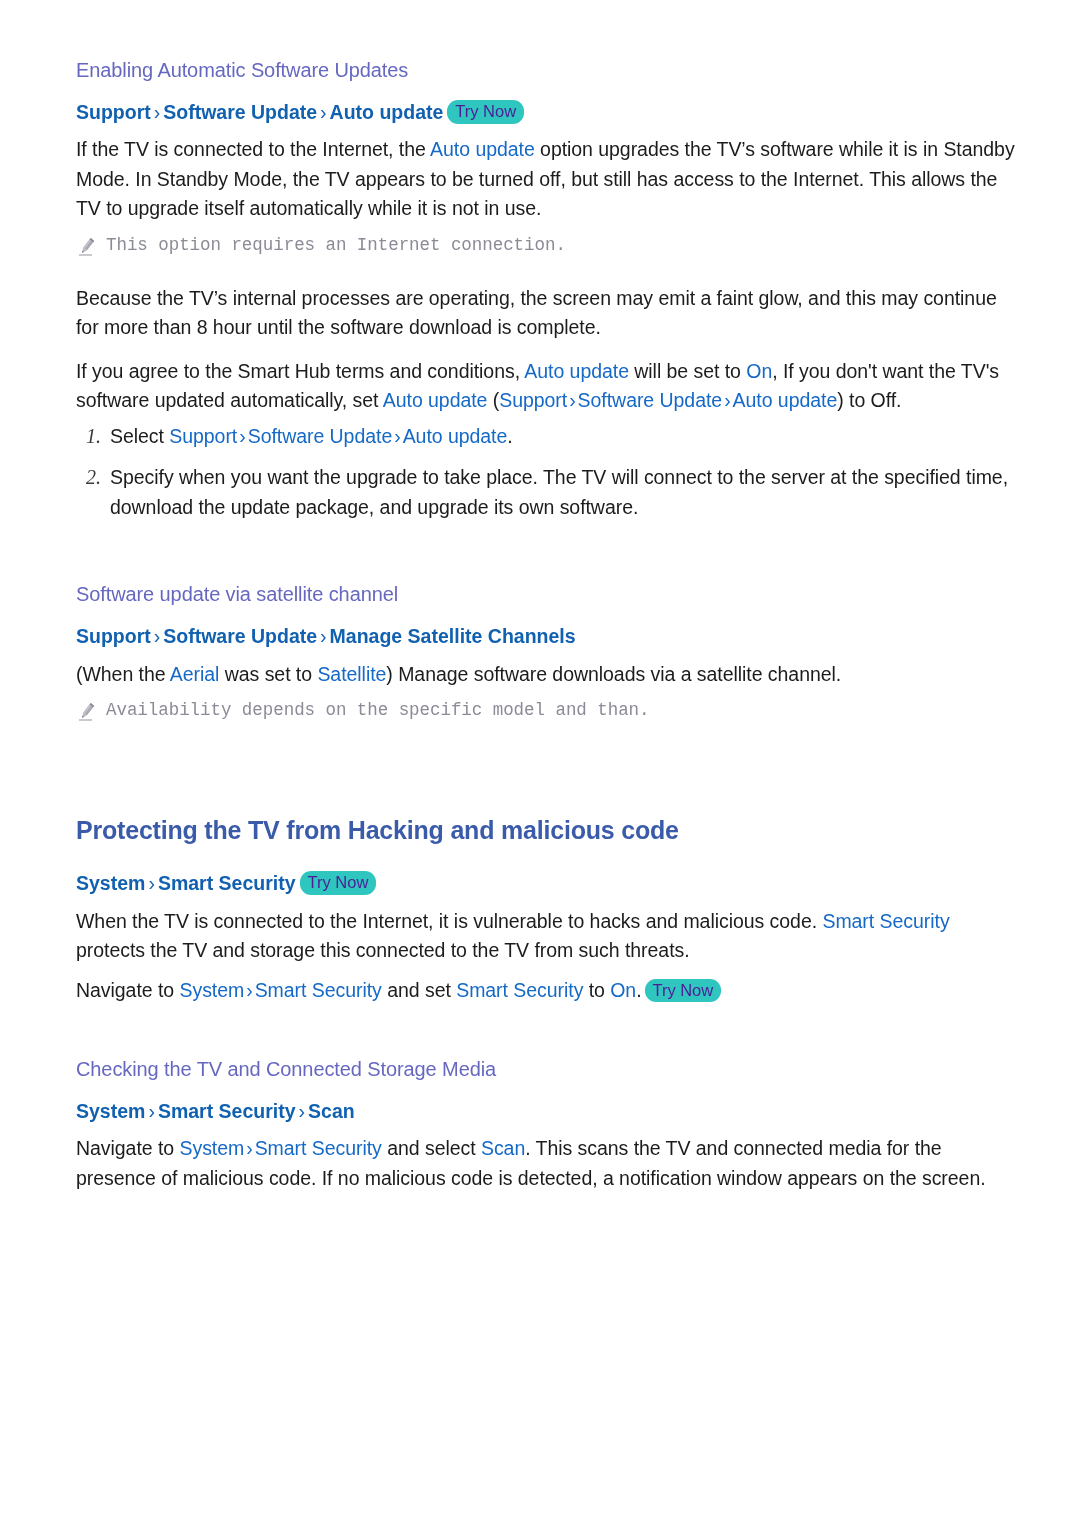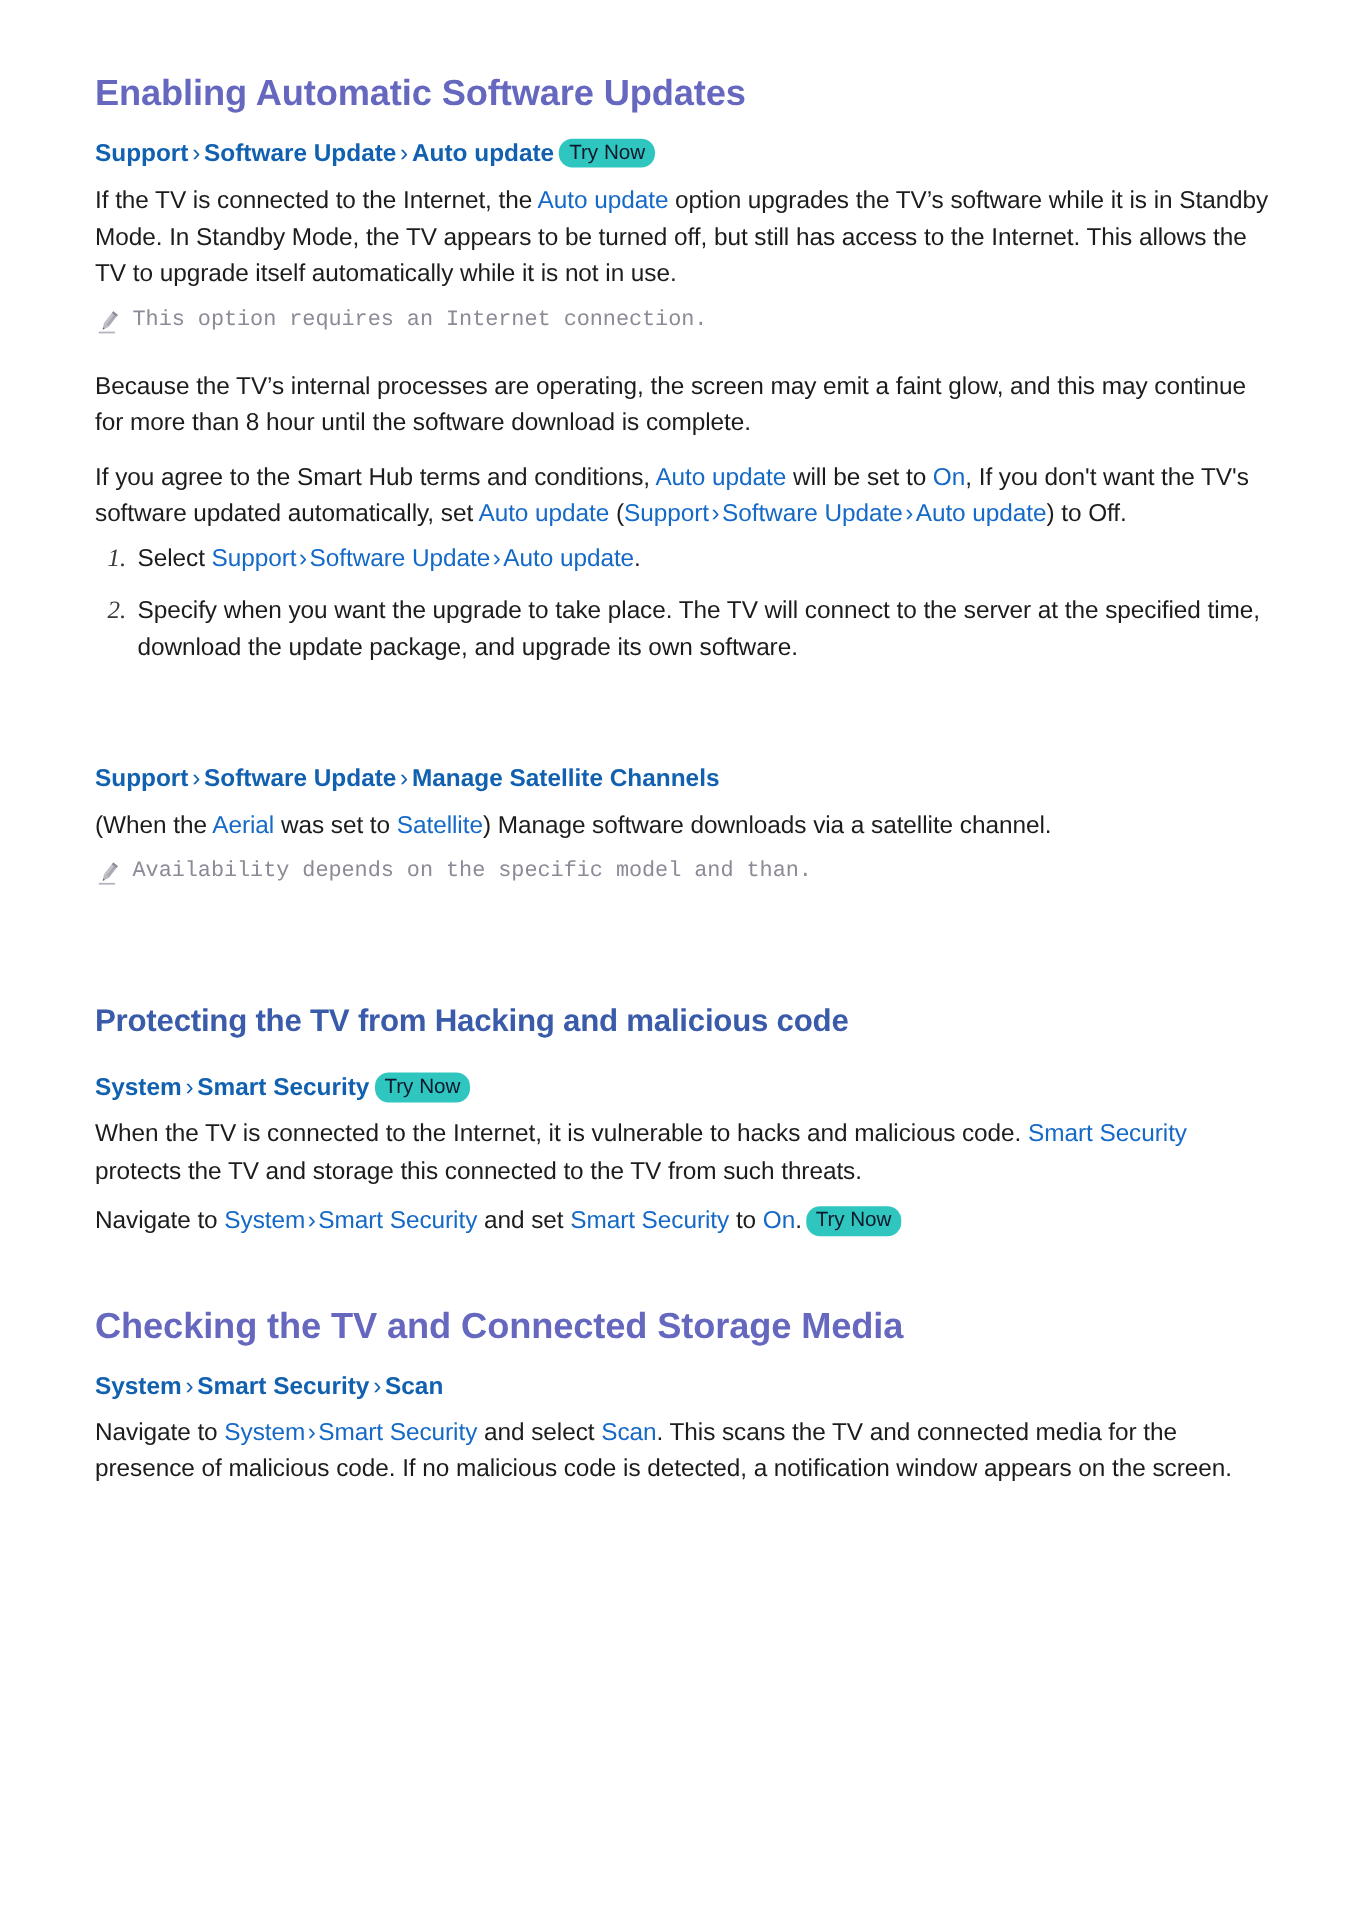--- a/index.html
+++ b/index.html
@@ -18,22 +18,22 @@
     width: 1080px;
     height: 1527px;
     position: relative;
     box-sizing: border-box;
     padding: 0 62px 0 76px;
     overflow: hidden;
   }
 
   
   h2.section-title {
-    font-size: 29px;
-    font-weight: bold;
+    font-size: 20px;
+    font-weight: normal;
     color: #6668c0;
     margin: 0;
     letter-spacing: -0.1px;
     line-height: 1.2;
   }
   h1.chapter-title {
     font-size: 25px;
     font-weight: bold;
     color: #3a5ba9;
     margin: 0;
@@ -53,21 +53,21 @@
   .breadcrumb .sep {
     color: #1161b0;
     font-weight: normal;
     padding: 0 3px;
   }
 
   
   .try-now {
     display: inline-block;
     background: #2fc6c0;
-    color: #0f172a;
+    color: #4c1d95;
     font-size: 16.5px;
     font-weight: normal;
     border-radius: 11px;
     padding: 1px 8px 2px 8px;
     line-height: 1.25;
     vertical-align: 2px;
     margin-left: 4px;
     white-space: nowrap;
   }
   .try-now.inline-small {
@@ -208,20 +208,21 @@
     </li>
     <div class="sp-12"></div>
     <li>
       <span class="num">2.</span>
       <span class="step-text">Specify when you want the upgrade to take place. The TV will connect to the server at the specified time, download the update package, and upgrade its own software.</span>
     </li>
   </ol>
 
   <div class="sp-60"></div>
 
+  <h2 class="section-title">Software update via satellite channel</h2>
 
   <div class="sp-18"></div>
 
   <div class="breadcrumb">
     <span class="crumb">Support</span><span class="sep">›</span><span class="crumb">Software Update</span><span class="sep">›</span><span class="crumb">Manage Satellite Channels</span>
   </div>
 
   <div class="sp-10"></div>
 
   <p class="body"><span>(When the </span><span class="lnk">Aerial</span><span> was set to </span><span class="lnk">Satellite</span><span>) Manage software downloads via a satellite channel.</span></p>

